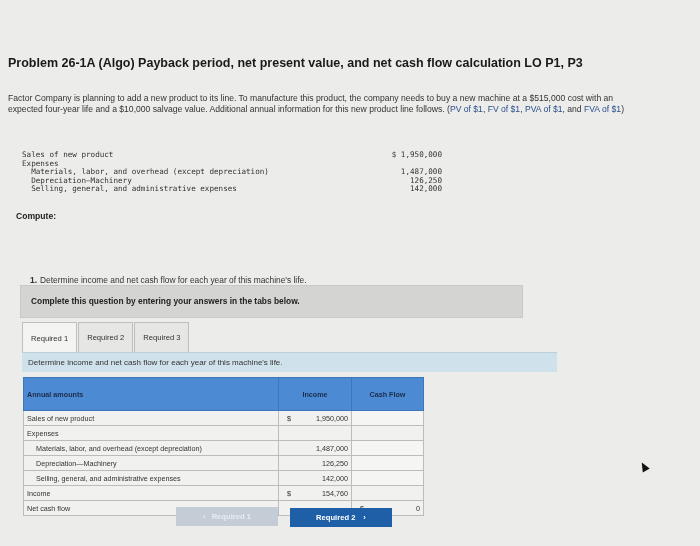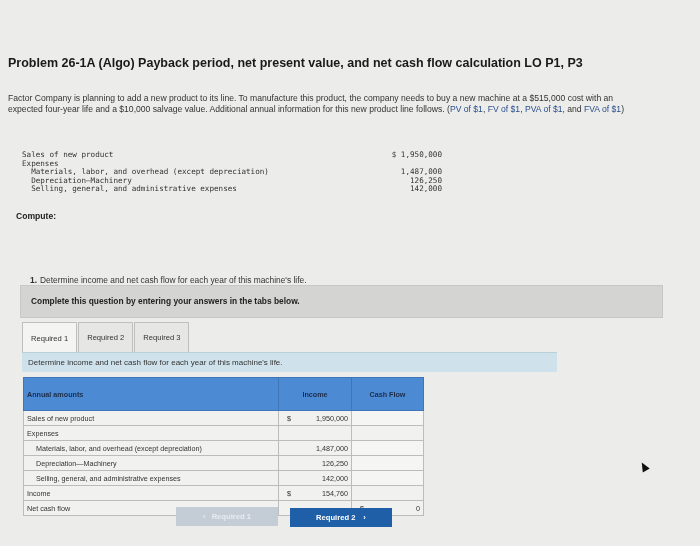--- a/index.html
+++ b/index.html
@@ -32,21 +32,21 @@
       font-size: 8.6px; font-weight: bold; color: #222;
     }
     .req-list {
       position: absolute; left: 30px; top: 235px;
       font-size: 8.4px; line-height: 10px; color: #333;
       list-style: none;
       margin-top: 40px;
     }
     .req-list li b { font-weight: bold; margin-right: 3px; }
     .banner {
-      position: absolute; left: 20px; top: 285px; width: 643px; height: 33px;
+      position: absolute; left: 20px; top: 285px; width: 503px; height: 33px;
       background: #d4d4d2; border: 1px solid #c8c8c6;
       font-size: 8.4px; font-weight: bold; color: #222;
       padding: 10px 10px;
     }
     .tabs { position: absolute; left: 22px; top: 322px; display: flex; }
     .tab {
       height: 30px; padding: 0 8px; border: 1px solid #bfbfbd; border-bottom: none;
       background: #e6e6e4; font-size: 7.6px; color: #333;
       display: flex; align-items: center; margin-right: 1px;
     }

